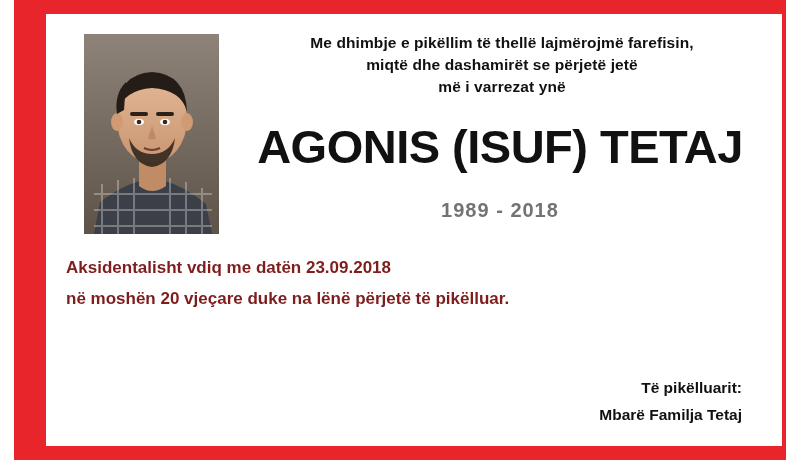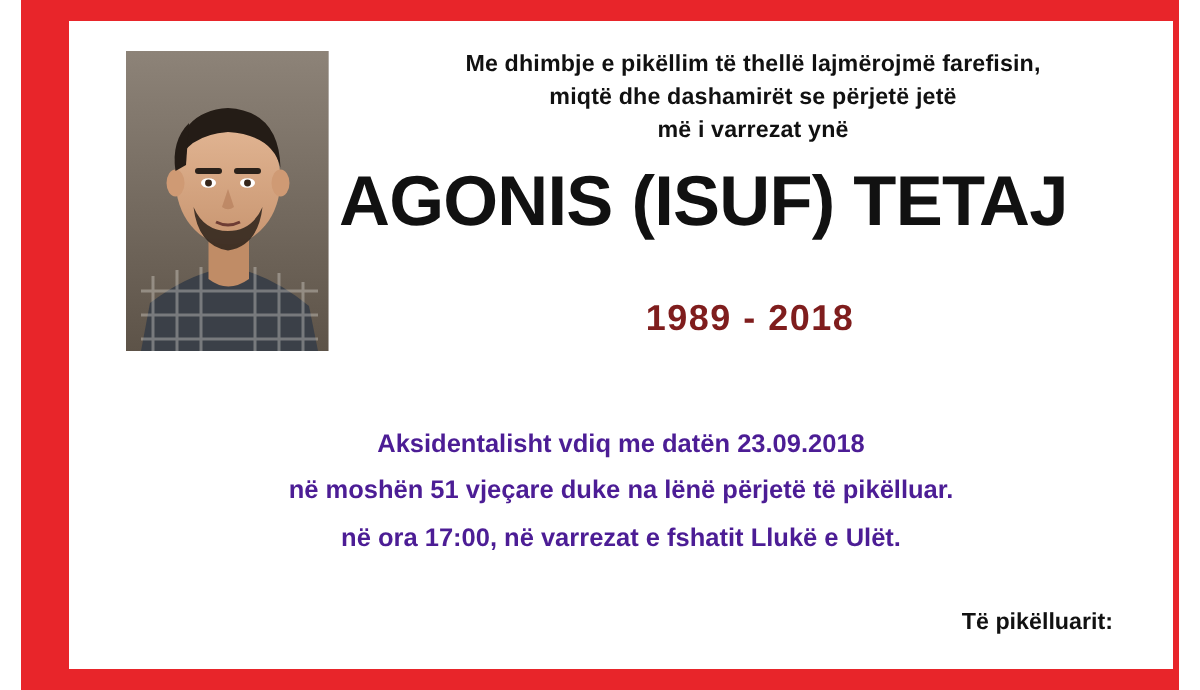--- a/index.html
+++ b/index.html
@@ -78,53 +78,53 @@
     font-weight: bold;
     color: #111111;
     line-height: 1.42;
     letter-spacing: 0.1px;
   }
   .header-text div { white-space: nowrap; }
 
   .name {
     position: absolute;
     left: 180px;
-    top: 92px;
+    top: 105px;
     right: 8px;
+    text-align: center;
     font-family: "Liberation Sans", sans-serif;
     font-weight: bold;
     font-size: 47px;
     letter-spacing: -0.5px;
     color: #111111;
     white-space: nowrap;
   }
 
   .years {
     position: absolute;
     left: 180px;
     top: 185px;
     right: 8px;
     text-align: center;
     font-weight: bold;
-    font-size: 24px;
-    color: #7f1d1d;
+    font-size: 20px;
+    color: #737373;
     letter-spacing: 1px;
   }
 
   .body-text {
     position: absolute;
     left: 20px;
     top: 238px;
     right: 20px;
-    text-align: center;
+    text-align: left;
     font-size: 17px;
     font-weight: bold;
-    color: #4c1d95;
+    color: #7f1d1d;
     line-height: 1.85;
-    margin-top: 28px;
   }
   .body-text div { white-space: nowrap; }
 
   .signature {
     position: absolute;
     right: 40px;
     bottom: 18px;
     text-align: right;
     font-size: 15.5px;
     font-weight: bold;
@@ -201,24 +201,24 @@
           <div>miqtë dhe dashamirët se përjetë jetë</div>
           <div>më i varrezat ynë</div>
         </div>
 
         <div class="name">AGONIS (ISUF) TETAJ</div>
 
         <div class="years">1989 - 2018</div>
 
         <div class="body-text">
           <div>Aksidentalisht vdiq me datën 23.09.2018</div>
-          <div>në moshën 51 vjeçare duke na lënë përjetë  të pikëlluar.</div>
-          <div>në ora 17:00, në varrezat e fshatit Llukë e Ulët.</div>
+          <div>në moshën 20 vjeçare duke na lënë përjetë  të pikëlluar.</div>
         </div>
 
         <div class="signature">
           <div>Të pikëlluarit:</div>
+          <div>Mbarë Familja Tetaj</div>
         </div>
 
       </div>
     </div>
   </div>
 </div>
 
 </body></html>

